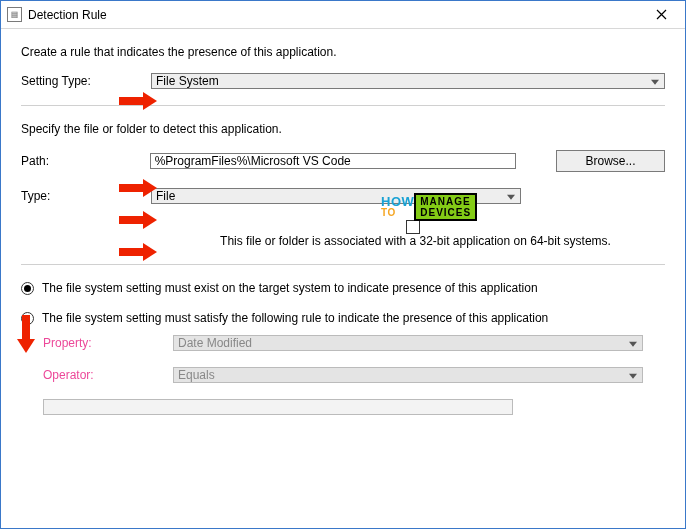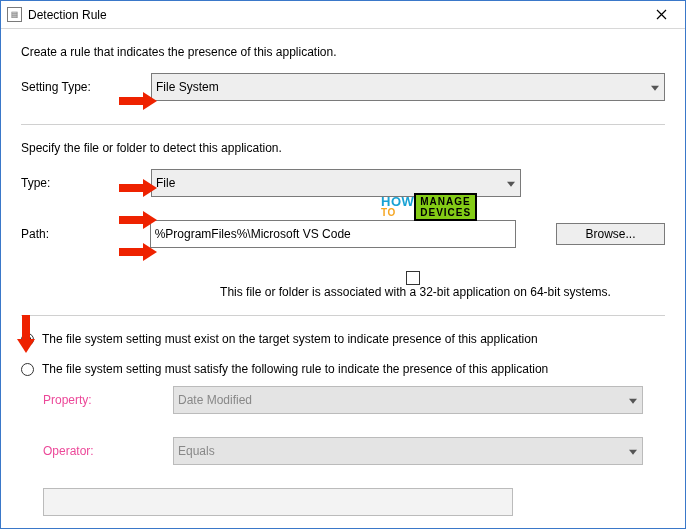--- a/index.html
+++ b/index.html
@@ -31,24 +31,24 @@
     font-size: 8px; color:#7a7a7a;
   }
   .title-text { flex: 1; font-size: 12px; }
   .close-btn {
     width: 40px; height: 26px;
     display: flex; align-items: center; justify-content: center;
     font-size: 14px; cursor: pointer;
   }
   .content { padding: 16px 20px 0 20px; }
   .intro { margin-bottom: 14px; }
-  .row { display: flex; align-items: center; margin-bottom: 23px; }
+  .row { display: flex; align-items: center; margin-bottom: 16px; }
   .label { width: 130px; }
   .select, .textfield {
-    height: 28px;
+    height: 16px;
     border: 1px solid #7a7a7a;
     background: #fff;
     font-family: inherit;
     font-size: 12px;
     padding: 0 4px;
   }
   .select { background: #eee; appearance: none; -webkit-appearance: none; position: relative; padding-right: 18px; }
   .select-wrap { position: relative; display: inline-block; }
   .select-wrap::after {
     content: "";
@@ -122,30 +122,30 @@
     <span class="select-wrap" style="flex:1;">
       <input class="select" style="width: 100%;" readonly="" value="File System">
     </span>
   </div>
 
   <div class="hr"></div>
 
   <div class="intro">Specify the file or folder to detect this application.</div>
 
   <div class="row">
+    <div class="label">Path:</div>
+    <input class="textfield" style="width: 370px;" value="%ProgramFiles%\Microsoft VS Code">
+    <button class="browse-btn">Browse...</button>
+  </div>
+
+  <div class="row">
     <div class="label">Type:</div>
     <span class="select-wrap" style="width:370px;">
       <input class="select" style="width: 100%;" readonly="" value="File">
     </span>
-  </div>
-
-  <div class="row">
-    <div class="label">Path:</div>
-    <input class="textfield" style="width: 370px;" value="%ProgramFiles%\Microsoft VS Code">
-    <button class="browse-btn">Browse...</button>
   </div>
 
 
   <div class="checkbox-row">
     <div class="checkbox"></div>
     <div>This file or folder is associated with a 32-bit application on 64-bit systems.</div>
   </div>
 
   <div class="hr"></div>
 

